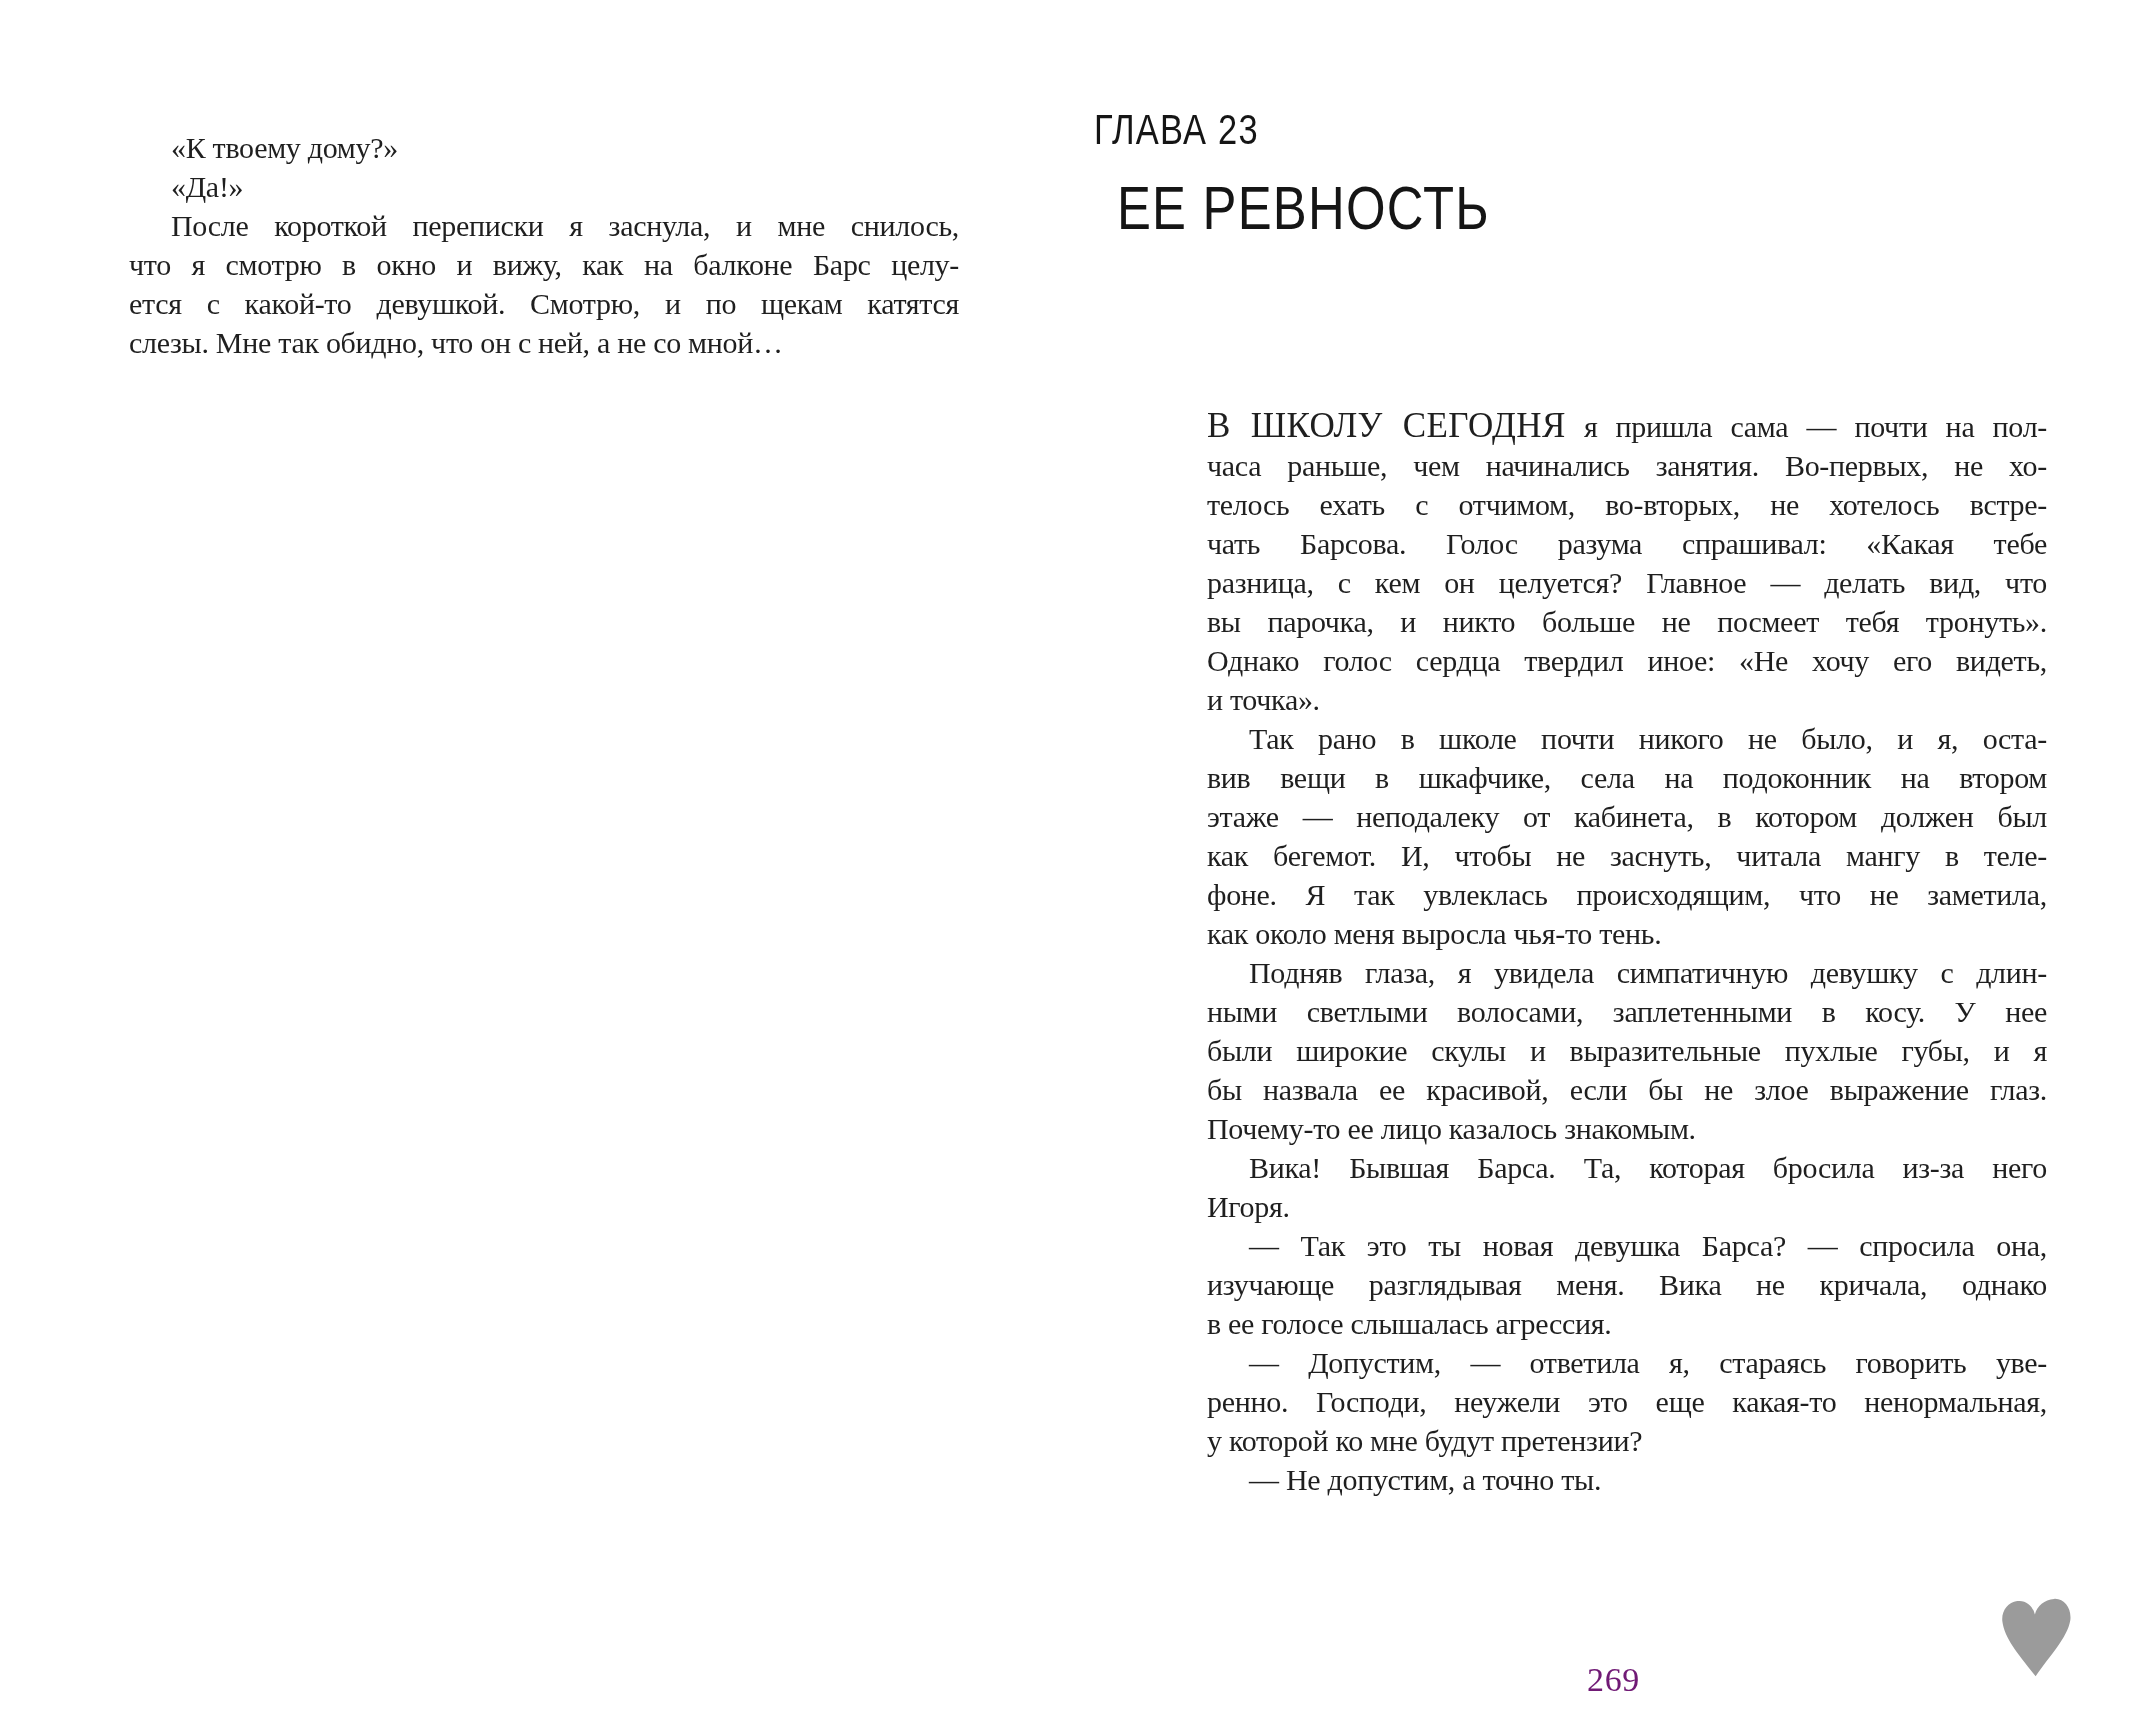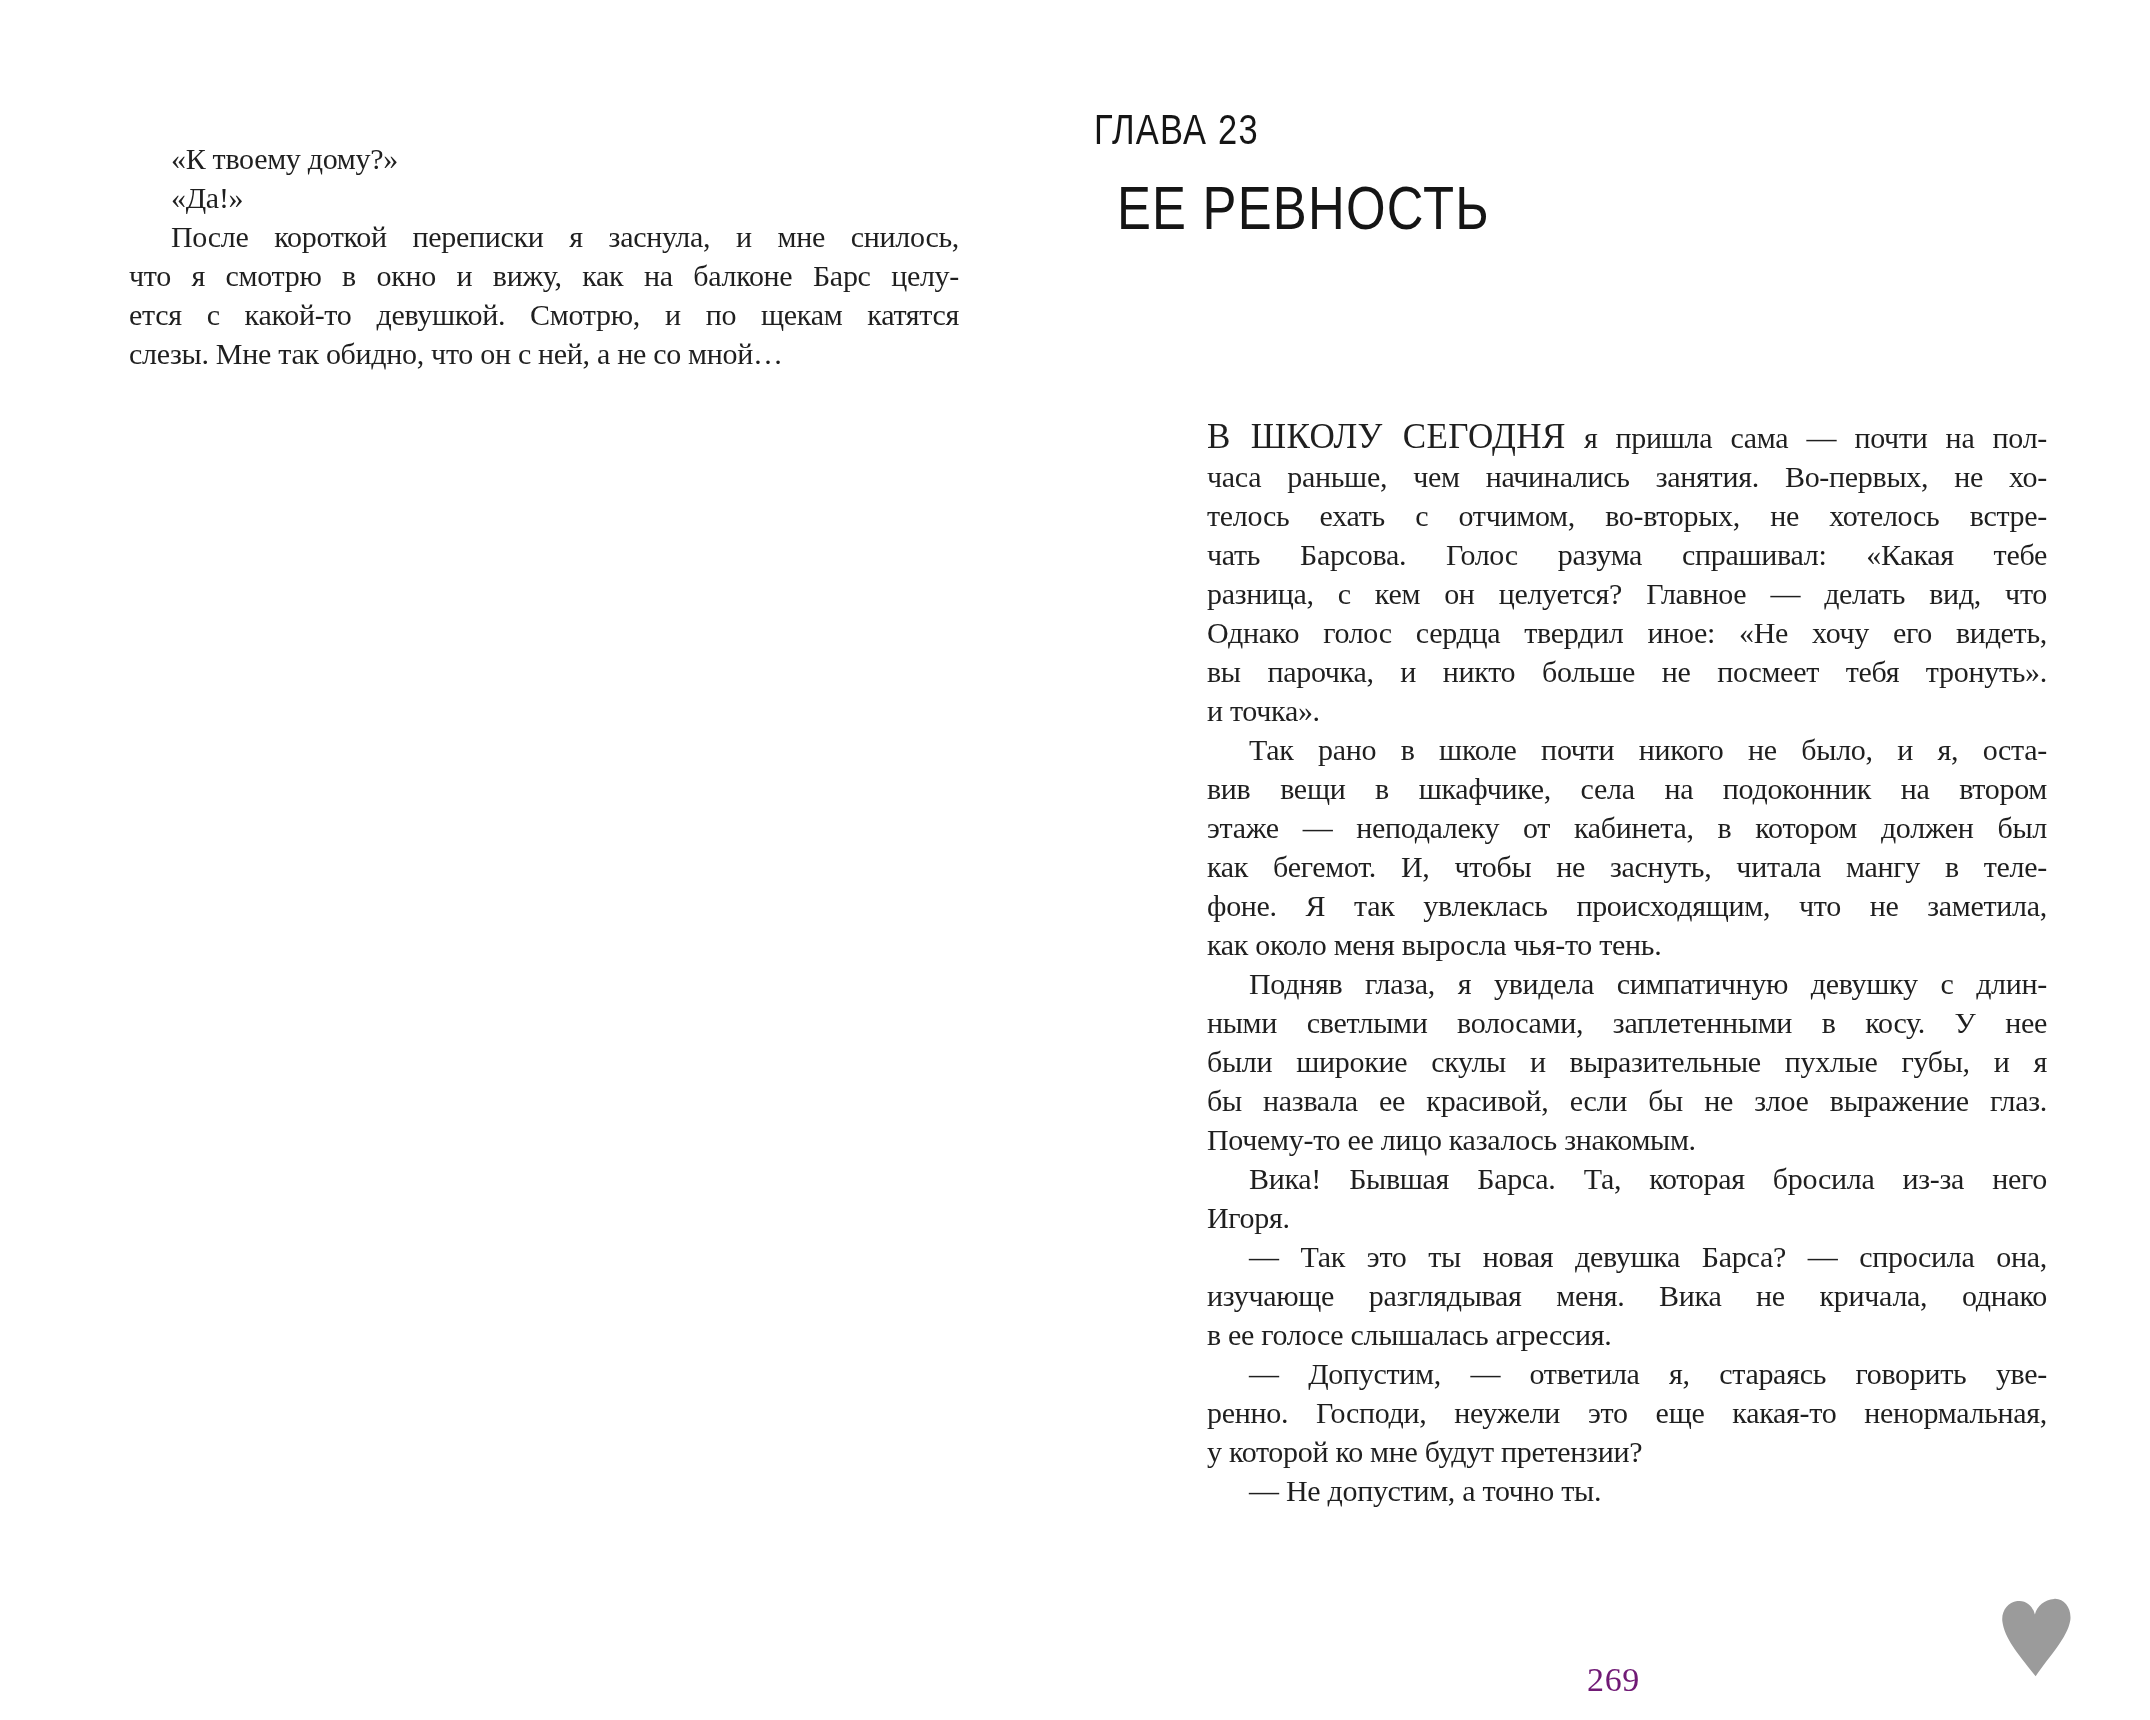--- a/index.html
+++ b/index.html
@@ -5,21 +5,21 @@
 <style>
   html,body{margin:0;padding:0;background:#ffffff;}
   .page{
     position:relative;
     width:2151px;height:1720px;
     background:#ffffff;
     font-family:"Liberation Serif",serif;
     color:#1f1f1f;
     overflow:hidden;
   }
-  .col{position:absolute;margin-top:11px;}
+  .col{position:absolute;}
   .left-col{left:129px;top:128px;width:830px;}
   .right-col{left:1207px;top:406px;width:840px;}
   .para{margin:0;padding:0;}
   .tline{
     font-size:30px;
     line-height:39px;
     letter-spacing:-0.3px;
     text-align:justify;
     text-align-last:justify;
   }
@@ -69,22 +69,22 @@
   </div>
 
   <div class="col right-col">
     <div class="para">
       <div class="tline"><span class="lead">В ШКОЛУ СЕГОДНЯ</span><span> я пришла сама — почти на пол-</span></div>
       <div>
           <div class="tline">часа раньше, чем начинались занятия. Во-первых, не хо-</div>
           <div class="tline">телось ехать с отчимом, во-вторых, не хотелось встре-</div>
           <div class="tline">чать Барсова. Голос разума спрашивал: «Какая тебе</div>
           <div class="tline">разница, с кем он целуется? Главное — делать вид, что</div>
+          <div class="tline">вы парочка, и никто больше не посмеет тебя тронуть».</div>
           <div class="tline">Однако голос сердца твердил иное: «Не хочу его видеть,</div>
-          <div class="tline">вы парочка, и никто больше не посмеет тебя тронуть».</div>
           <div class="tline tlast">и точка».</div>
         </div>
     </div>
     <div class="para">
         <div class="tline tind">Так рано в школе почти никого не было, и я, оста-</div>
         <div class="tline">вив вещи в шкафчике, села на подоконник на втором</div>
         <div class="tline">этаже — неподалеку от кабинета, в котором должен был</div>
         <div class="tline">как бегемот. И, чтобы не заснуть, читала мангу в теле-</div>
         <div class="tline">фоне. Я так увлеклась происходящим, что не заметила,</div>
         <div class="tline tlast">как около меня выросла чья-то тень.</div>

